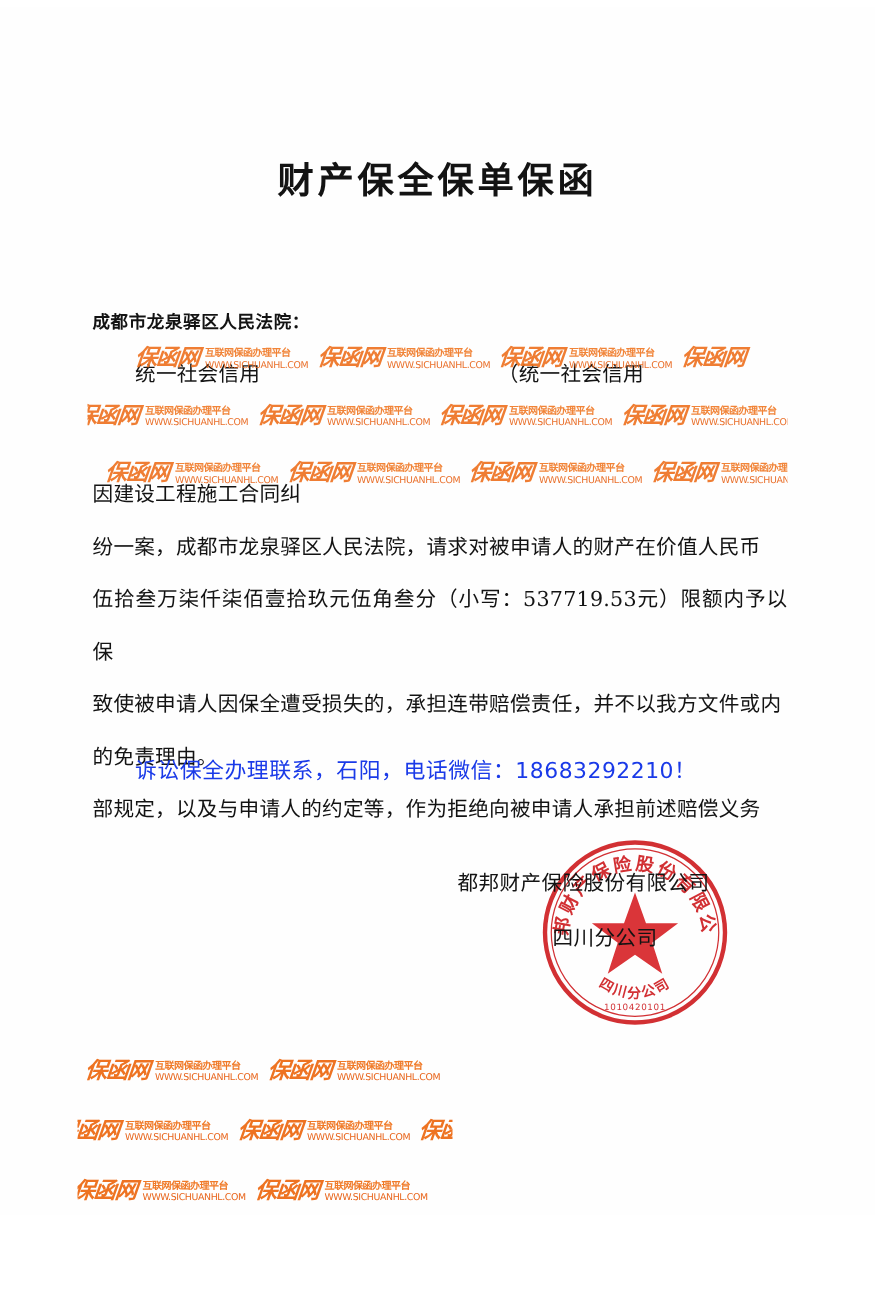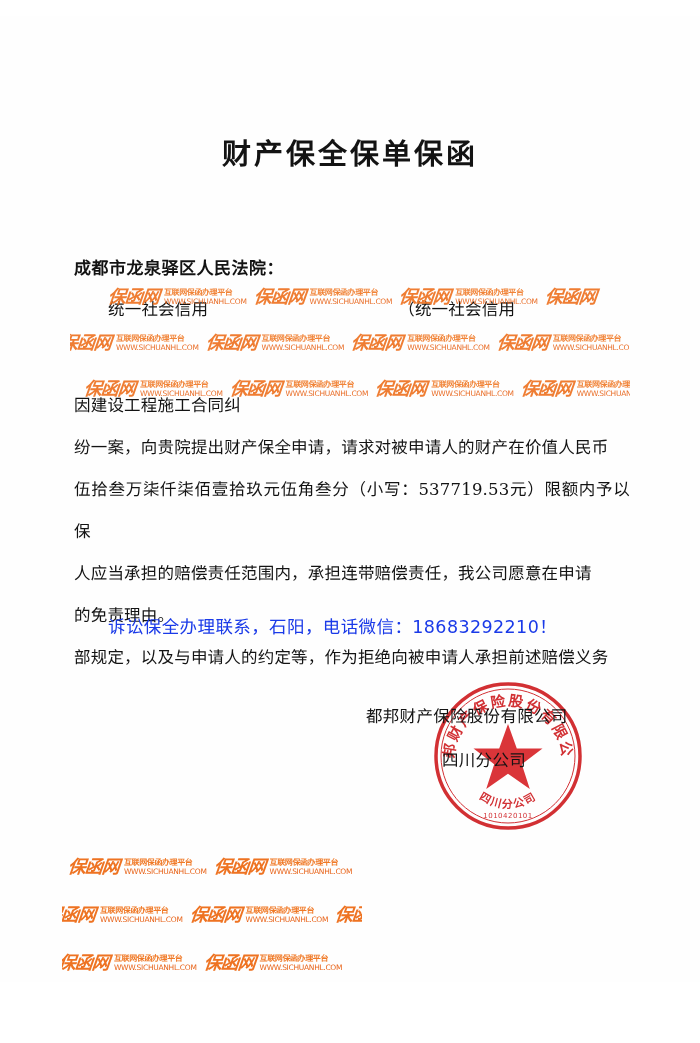--- a/index.html
+++ b/index.html
@@ -10,21 +10,21 @@
   }
   body {
     font-family: "DejaVu Sans", "Liberation Sans", sans-serif;
   }
   #page {
     position: relative;
     width: 700px;
     height: 966px;
     background: #fefefe;
     overflow: hidden;
-    margin: 16px auto;
+    margin: 6px auto;
   }
 
   
   .doc-title {
     position: absolute;
     top: 114px;
     left: 0;
     width: 700px;
     text-align: center;
     font-family: "DejaVu Serif", "Liberation Serif", serif;
@@ -37,21 +37,21 @@
   
   .body-block {
     position: absolute;
     left: 74px;
     top: 241px;
     width: 556px;
     color: #131313;
     font-family: "DejaVu Serif", "Liberation Serif", serif;
   }
   .addressee {
-    font-size: 17px;
+    font-size: 14px;
     font-weight: bold;
     letter-spacing: 0.5px;
     line-height: 22px;
     margin: 0 0 10px 0;
     white-space: nowrap;
   }
   .para {
     font-size: 16.5px;
     line-height: 42px;
     margin: 0;
@@ -188,26 +188,26 @@
     </p>
 
     <p class="para">
       <span style="display:inline-block;width:100%;height:38px;"></span>
     </p>
 
     <p class="para" style="text-align:right;">
       <span>因建设工程施工合同纠</span>
     </p>
 
-    <p class="para">纷一案，向贵院提出财产保全申请，请求对被申请人的财产在价值人民币</p>
+    <p class="para">纷一案，成都市龙泉驿区人民法院，请求对被申请人的财产在价值人民币</p>
 
     <p class="para">伍拾叁万柒仟柒佰壹拾玖元伍角叁分（小写：537719.53元）限额内予以保</p>
 
 
-    <p class="para">人应当承担的赔偿责任范围内，承担连带赔偿责任，我公司愿意在申请</p>
+    <p class="para">致使被申请人因保全遭受损失的，承担连带赔偿责任，并不以我方文件或内</p>
 
     <p class="para">的免责理由。</p>
 
     <p class="para">部规定，以及与申请人的约定等，作为拒绝向被申请人承担前述赔偿义务</p>
   </div>
 
   <div class="blue-note">诉讼保全办理联系，石阳，电话微信：18683292210！</div>
 
   <div class="seal">
     <svg viewBox="0 0 152 152" xmlns="http://www.w3.org/2000/svg">

